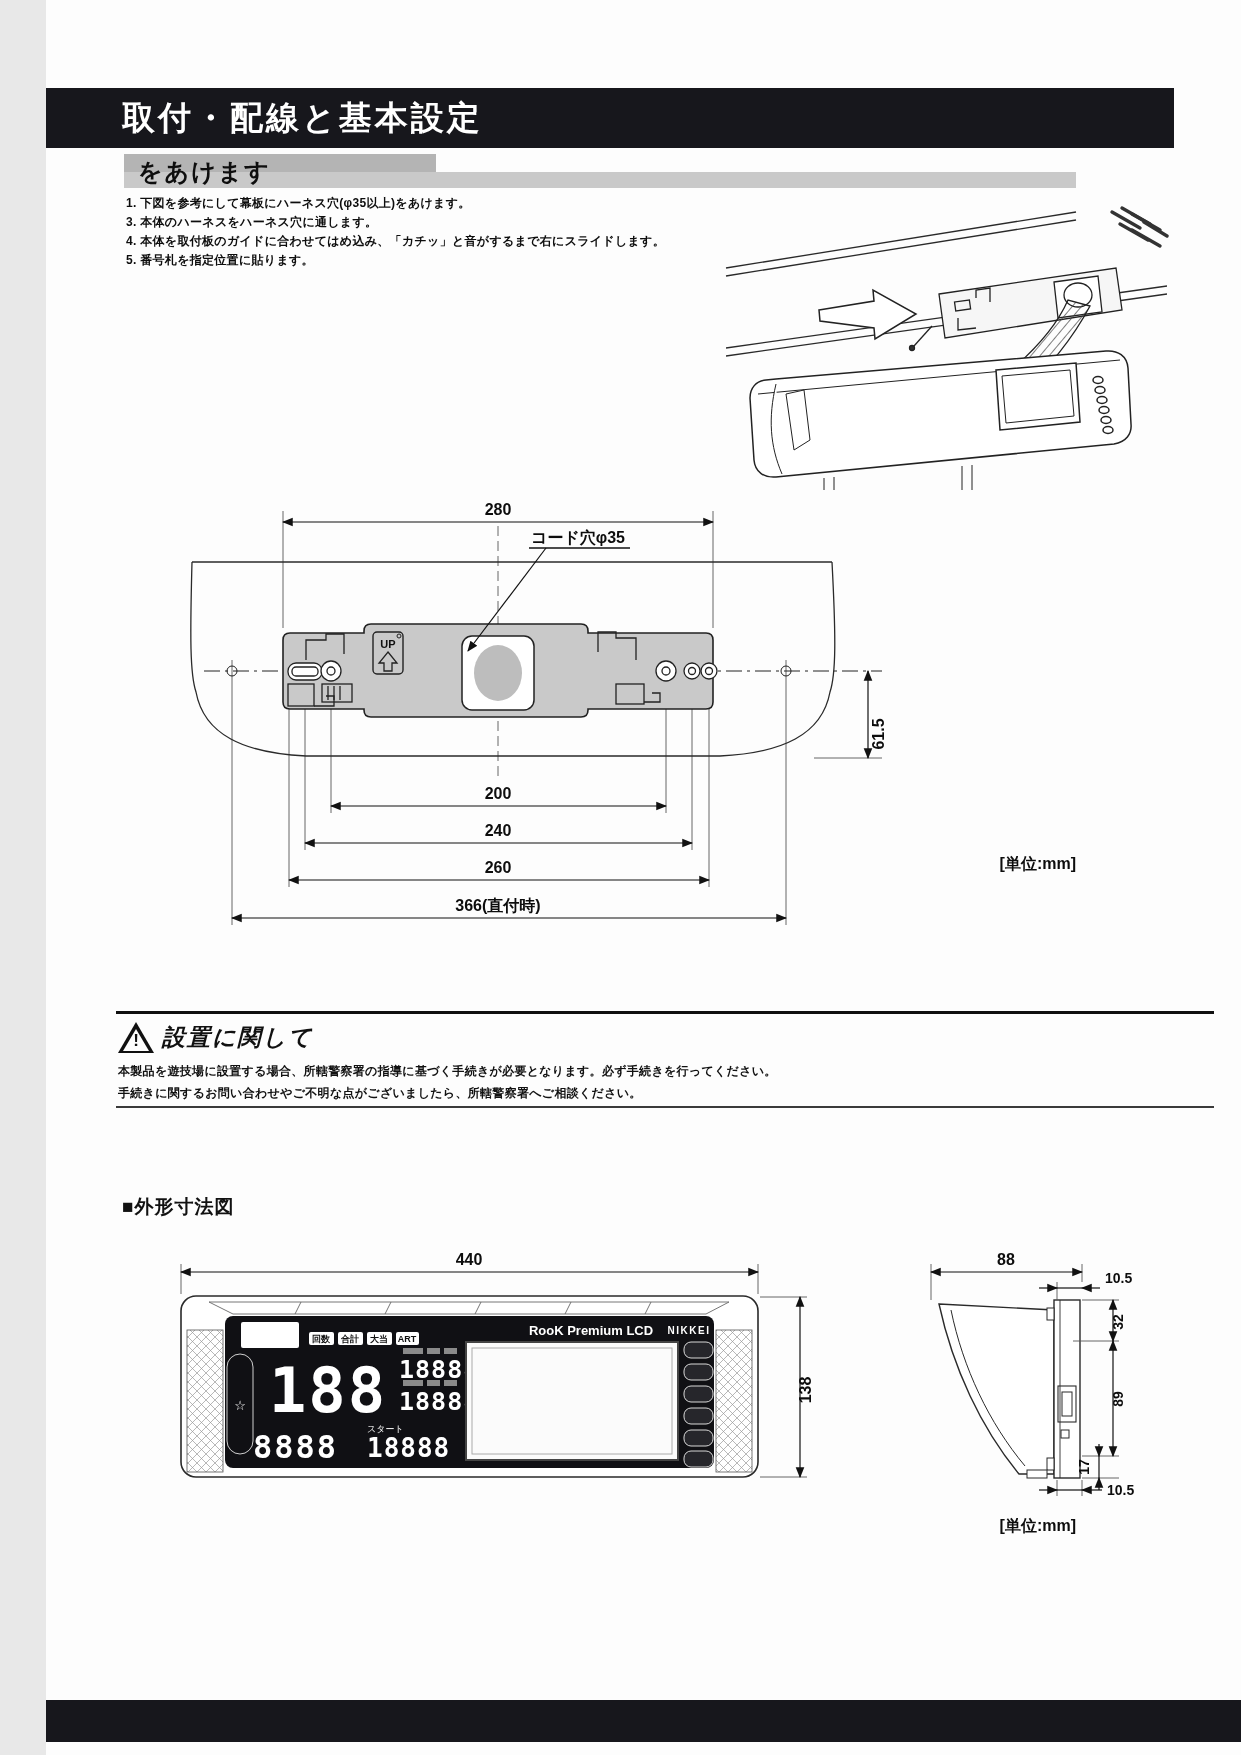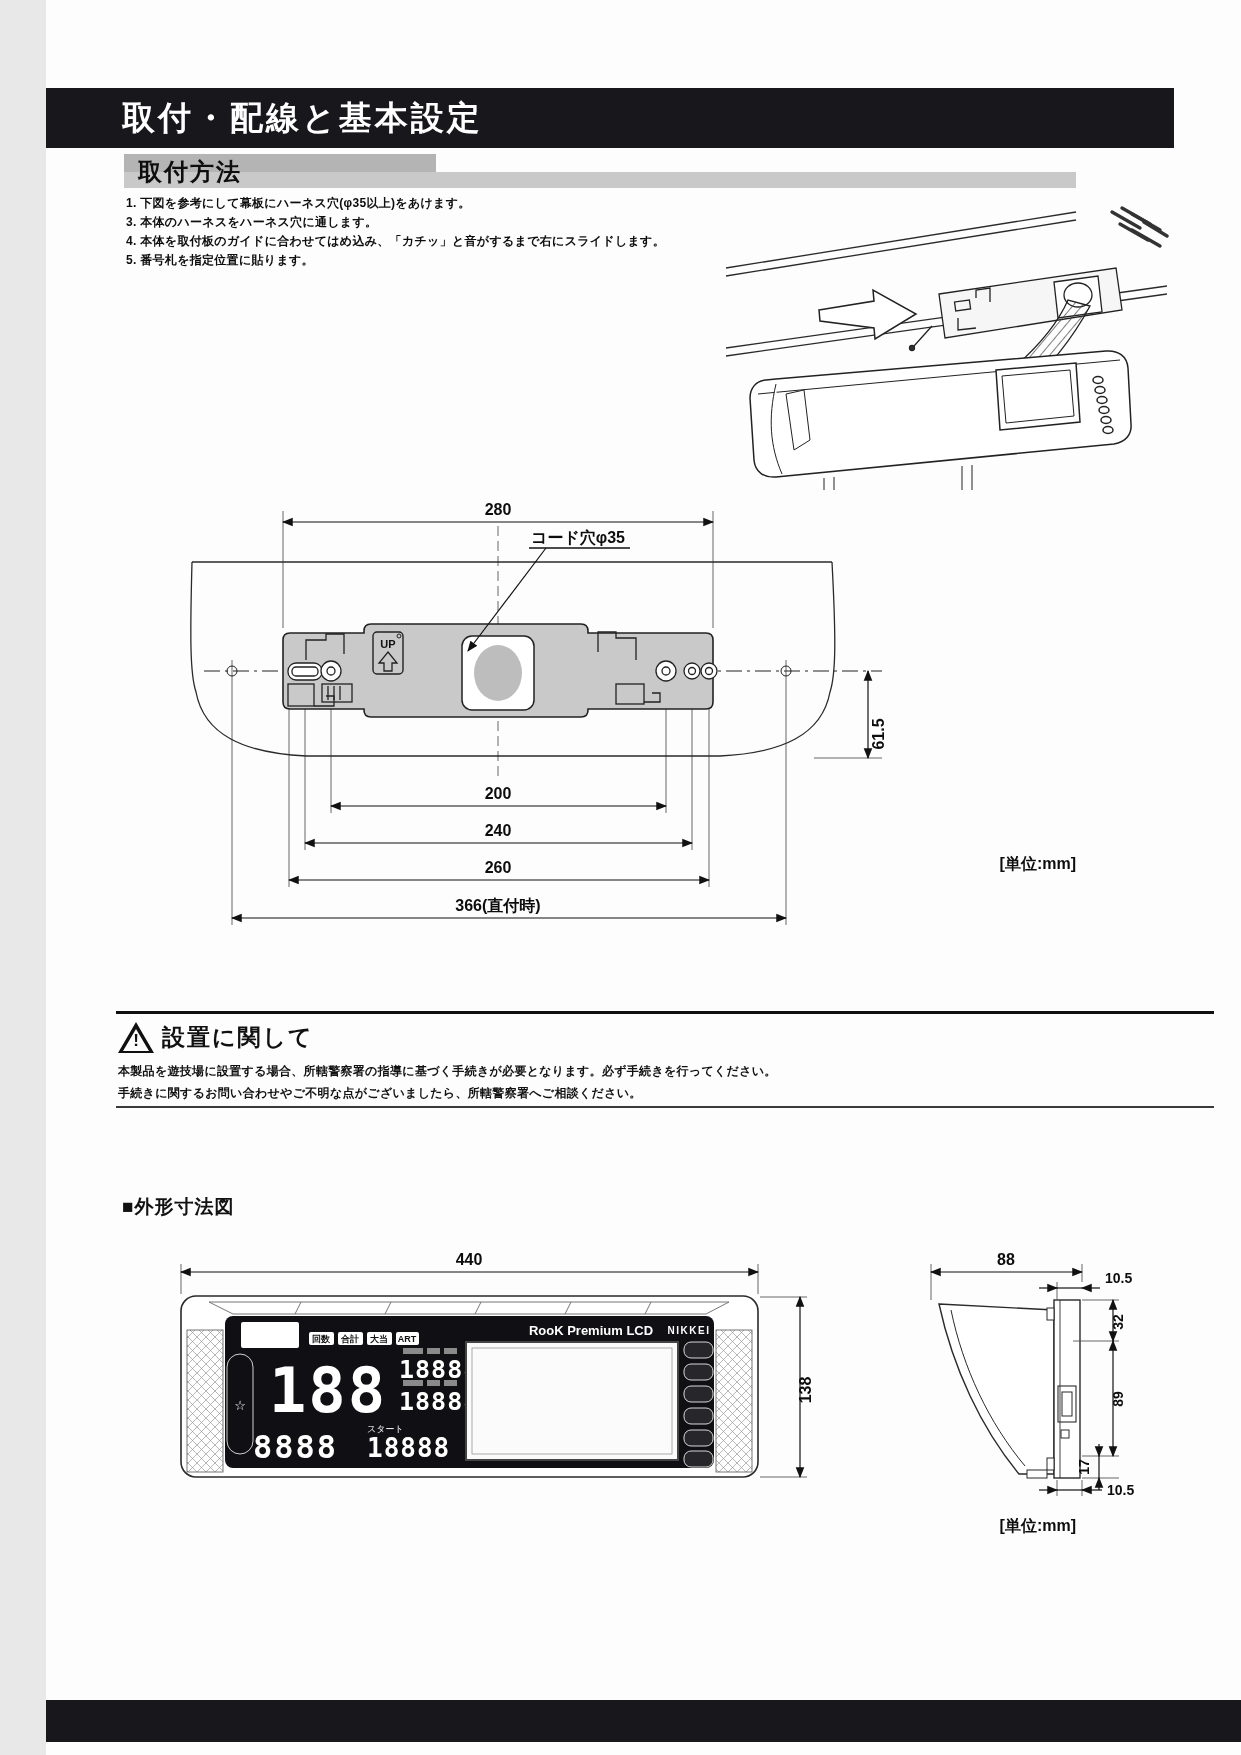--- a/index.html
+++ b/index.html
@@ -24,21 +24,21 @@
   .hr1{left:70px;top:1011px;width:1098px;height:3px;background:#101010;}
   .hr2{left:70px;top:1106px;width:1098px;height:2px;background:#3a3a3a;}
   
   .caution-head{left:72px;top:1022px;display:flex;align-items:center;gap:8px;}
   .warn-icon{position:relative;width:36px;height:31px;}
   .warn-icon .tri-o{position:absolute;left:0;top:0;width:0;height:0;
     border-left:18px solid transparent;border-right:18px solid transparent;border-bottom:31px solid #101010;}
   .warn-icon .tri-i{position:absolute;left:5px;top:7px;width:0;height:0;
     border-left:13px solid transparent;border-right:13px solid transparent;border-bottom:22px solid #fdfdfd;}
   .warn-icon .bang{position:absolute;left:0;top:9px;width:36px;text-align:center;font-size:17px;font-weight:bold;color:#101010;}
-  .caution-title{font-size:23px;font-weight:bold;letter-spacing:2px;}
+  .caution-title{font-size:23px;font-weight:bold;letter-spacing:2px;font-style:italic;}
   .caution-body{left:72px;top:1060px;width:1000px;font-size:12px;font-weight:bold;line-height:22px;letter-spacing:0.3px;}
   
   .outline-title{left:76px;top:1194px;font-size:19px;font-weight:bold;letter-spacing:1px;text-align:center;}
   
   svg text{font-family:"Liberation Sans","DejaVu Sans",sans-serif;}
   .dim{font-size:16px;font-weight:bold;fill:#0d0d0d;}
   .dimS{font-size:14px;font-weight:bold;fill:#0d0d0d;}
   .seg{font-family:"DejaVu Sans Mono",monospace;font-weight:bold;fill:#fff;}
   .lbl-sm{font-size:9px;font-weight:bold;fill:#111;}
 </style>
@@ -47,21 +47,21 @@
 
 <div class="page">
 
   <div class="abs top-bar">
     <div class="t">取付・配線と基本設定</div>
   </div>
 
   <div class="abs method-band">
     <div class="blk"></div>
     <div class="thin"></div>
-    <div class="label">取付方法</div>
+    <div class="label">をあけます</div>
   </div>
 
   <div class="abs steps">
     <div>1. 下図を参考にして幕板にハーネス穴(φ35以上)をあけます。</div>
     <div>3. 本体のハーネスをハーネス穴に通します。</div>
     <div>4. 本体を取付板のガイドに合わせてはめ込み、「カチッ」と音がするまで右にスライドします。</div>
     <div>5. 番号札を指定位置に貼ります。</div>
   </div>
 
   <svg class="abs" style="left:678px;top:198px;" width="445" height="292" viewBox="0 0 445 292">

